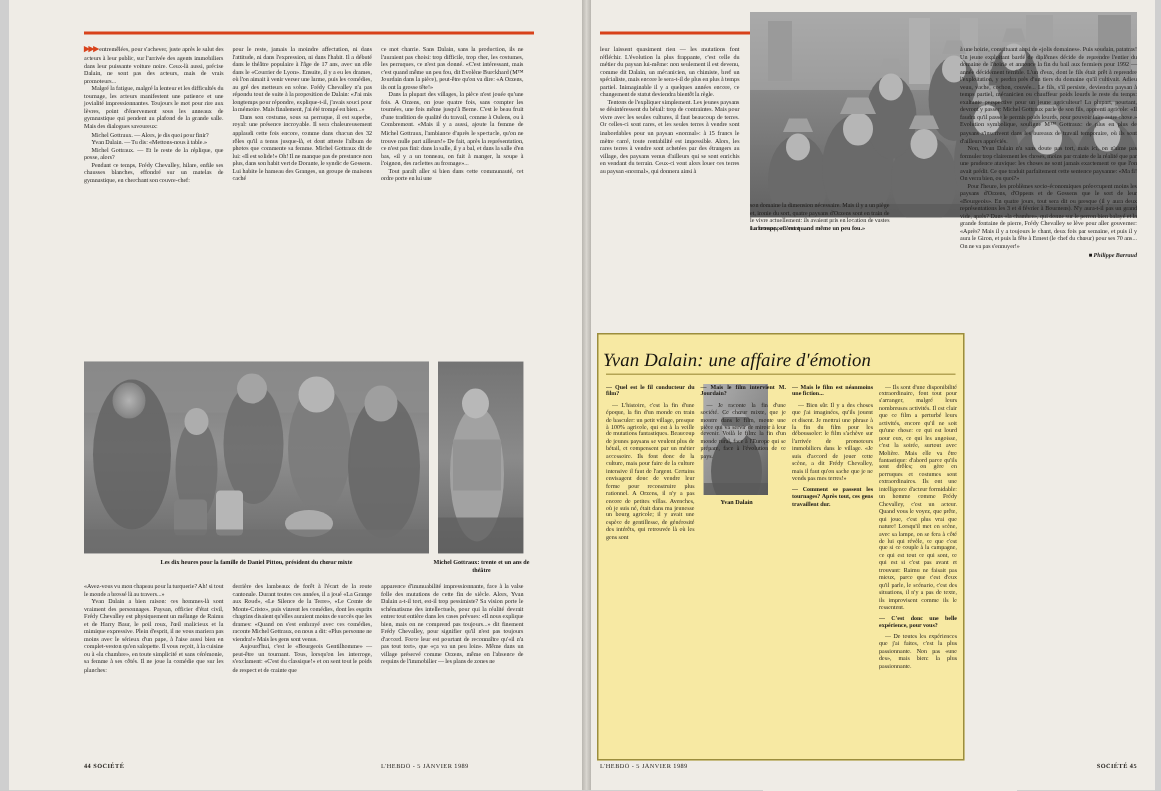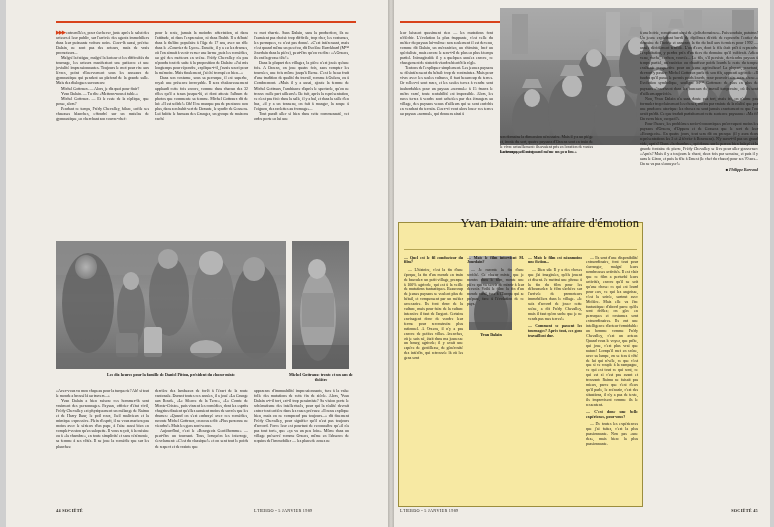--- a/index.html
+++ b/index.html
@@ -84,23 +84,24 @@
   #cap4{left:466px;top:332px;width:50px;}
 
   
   #ybox{
     position:absolute;left:398px;top:222px;width:245px;height:285px;
     background:#f7e9a3;
     border:1px solid #9b8d3e;
     box-sizing:border-box;
   }
   #ytitle{
-    position:absolute;left:402px;top:216px;width:237px;
-    text-align:right;
+    position:absolute;left:402px;top:233px;width:237px;
+    text-align:left;
     font-family:"Liberation Serif", serif;
+    font-style:italic;
     font-size:12.5px;
     color:#17150f;
     letter-spacing:.1px;
   }
   #yrule{position:absolute;left:404px;top:249px;width:233px;height:1px;background:#b4a455;}
   .ycol{
     position:absolute;
     font-size:4.0px;line-height:4.9px;text-align:justify;color:#1b1814;
   }
   .ycol p{margin:0;text-indent:4px;}

